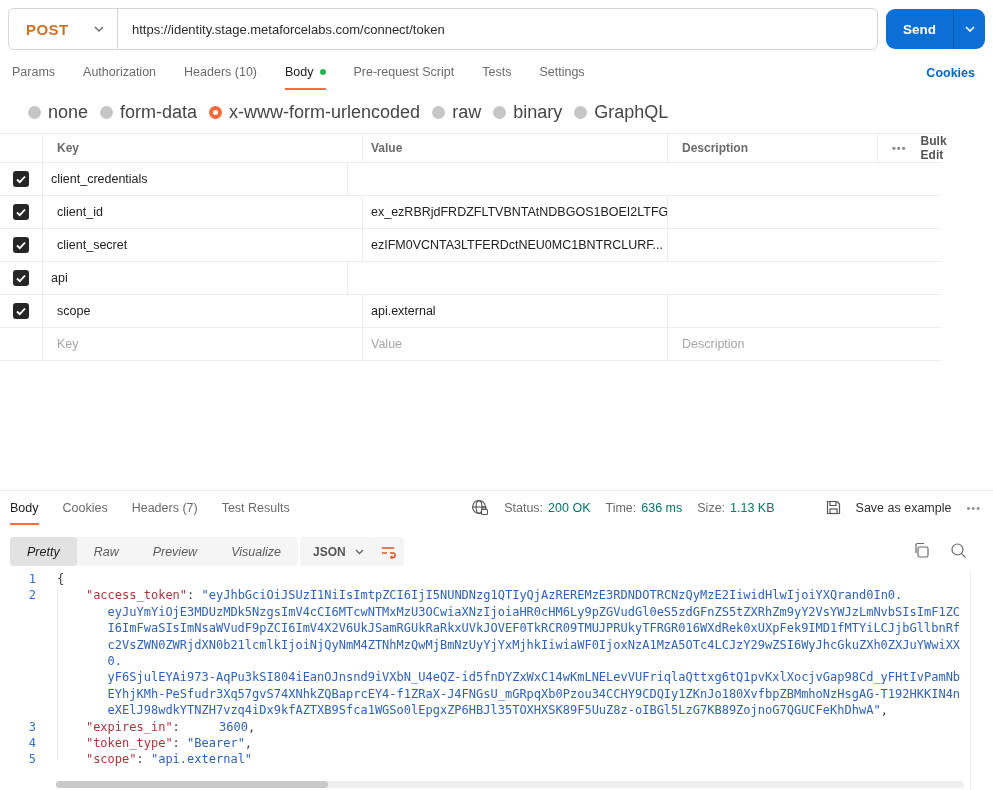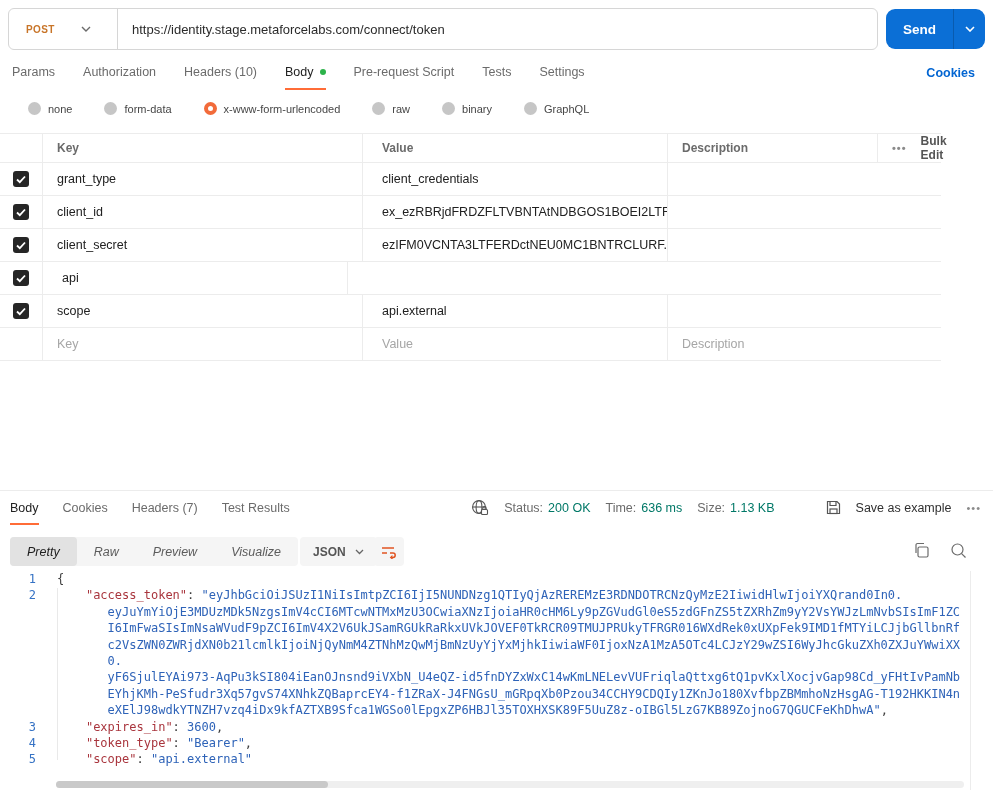--- a/index.html
+++ b/index.html
@@ -4,54 +4,54 @@
 <style>
   * { margin:0; padding:0; box-sizing:border-box; }
   html,body { width:993px; height:790px; overflow:hidden; background:#fff;
     font-family:"Liberation Sans", sans-serif; color:#212121; }
 
   
   .reqbar { position:absolute; left:8px; top:8px; width:870px; height:42px;
     border:1px solid #d6d6d6; border-radius:6px; display:flex; align-items:center; background:#fff; }
   .method { width:108px; height:100%; display:flex; align-items:center; gap:26px;
     padding-left:17px; cursor:pointer; }
-  .method .mlabel { color:#c87529; font-weight:700; font-size:10px; letter-spacing:.4px; }
+  .method .mlabel { color:#c87529; font-weight:700; font-size:15px; letter-spacing:.4px; }
   .vdiv { width:1px; height:42px; background:#d6d6d6; }
   .url { flex:1; padding-left:14px; font-size:13px; color:#2b2b2b; white-space:nowrap; }
 
   .sendbtn { position:absolute; left:886px; top:9px; width:99px; height:40px;
     background:#0b6fd6; border-radius:9px; display:flex; align-items:stretch; cursor:pointer; }
   .send-main { width:67px; display:flex; align-items:center; justify-content:center;
     color:#fff; font-weight:700; font-size:13.5px; }
   .send-div { width:1px; background:rgba(0,0,0,.18); margin:0; }
   .send-caret { flex:1; display:flex; align-items:center; justify-content:center; }
 
   
   .rtabs { position:absolute; top:65px; left:12px; display:flex; gap:28px;
     font-size:12.5px; color:#6b6b6b; }
   .rtab { padding-bottom:11px; position:relative; cursor:pointer; display:flex; align-items:center; gap:6px; }
   .rtab.active { color:#212121; }
   .rtab.active::after { content:""; position:absolute; left:0; right:0; bottom:0; height:2px; background:#ff6c37; }
   .greendot { width:6px; height:6px; border-radius:50%; background:#2cb34a; display:inline-block; }
   .cookies-link { position:absolute; top:66px; right:18px; color:#0265d2; font-size:12.5px; font-weight:600; cursor:pointer; }
 
   
-  .modes { position:absolute; top:102px; left:28px; display:flex; gap:32px; align-items:center;
-    font-size:11px; color:#464646; }
+  .modes { position:absolute; top:102px; left:28px; display:flex; gap:12px; align-items:center;
+    font-size:18px; color:#464646; }
   .mode { display:flex; align-items:center; gap:7px; cursor:pointer; }
   .radio { width:13px; height:13px; border-radius:50%; background:#c6c6c6; }
   .mode.selected .radio { background:#fff; border:4px solid #f26b3a; }
 
   
   .ptable { position:absolute; top:133px; left:0; width:941px; font-size:12.5px; }
   .prow { display:flex; border-bottom:1px solid #ececec; height:33px; align-items:center; }
   .prow.phead { height:30px; border-top:1px solid #ececec; color:#6b6b6b; font-weight:600; font-size:12px; }
   .cb-col { width:42px; display:flex; justify-content:center; flex:none; }
   .c-key { width:320px; padding-left:14px; flex:none; border-left:1px solid #ececec; height:100%; display:flex; align-items:center; }
-  .c-val { width:305px; padding-left:19px; flex:none; border-left:1px solid #ececec; height:100%; display:flex; align-items:center; white-space:nowrap; overflow:hidden; }
+  .c-val { width:305px; padding-left:8px; flex:none; border-left:1px solid #ececec; height:100%; display:flex; align-items:center; white-space:nowrap; overflow:hidden; }
   .c-desc { width:210px; padding-left:14px; flex:none; border-left:1px solid #ececec; height:100%; display:flex; align-items:center; }
   .c-bulk { flex:1; border-left:1px solid #ececec; height:100%; display:flex; align-items:center; gap:14px; padding-left:14px; color:#555; }
   .c-bulk .more { color:#8a8a8a; letter-spacing:1px; font-size:11px; cursor:pointer; }
   .c-bulk .bulk { cursor:pointer; }
   .c-descplain { flex:1; border-left:1px solid #ececec; height:100%; display:flex; align-items:center; padding-left:14px; }
   .ph { color:#a6a6a6; }
   .checkbox { width:16px; height:16px; background:#262626; border-radius:3px; display:flex;
     align-items:center; justify-content:center; cursor:pointer; }
 
   
@@ -81,21 +81,21 @@
   .searchbtn { position:absolute; top:542px; left:950px; cursor:pointer; }
 
   
   .codewrap { position:absolute; top:571px; left:0; width:970px; height:205px;
     font-family:"DejaVu Sans Mono", monospace; font-size:12px; line-height:16.4px; }
   .crow { display:flex; white-space:pre; }
   .lnum { display:inline-block; width:36px; text-align:right; color:#3572c4; flex:none; }
   .ctext { margin-left:21px; white-space:pre; }
   .c-k { color:#a9353d; }
   .c-s { color:#2e63b8; }
-  .c-n { color:#2e63b8; }
+  .c-n { color:#2e63b8;margin-left:32px; }
   .c-p { color:#3c3c3c; }
   .indent-guide { position:absolute; left:57px; top:588px; height:172px; width:1px; background:#e9e9e9; }
   .code-rborder { position:absolute; left:970px; top:571px; height:219px; width:1px; background:#ececec; }
 
   .hscroll { position:absolute; left:56px; top:781px; width:908px; height:7px;
     background:#efefef; border-radius:4px; }
   .hthumb { position:absolute; left:0; top:0; width:272px; height:7px; background:#c9c9c9; border-radius:4px; }
 
   svg { display:block; }
 </style>
@@ -178,21 +178,20 @@
   </div>
 
   <div class="prow">
     <div class="cb-col">
         <div class="checkbox">
           <svg width="10" height="9">
             <polyline points="1,4.5 3.8,7.2 9,1.5" stroke="#fff" stroke-width="1.8" fill="none"></polyline>
           </svg>
         </div>
       </div>
-    <div class="c-key">grant_type</div>
     <div class="c-val">client_credentials</div>
     <div class="c-descplain"></div>
   </div>
   <div class="prow">
     <div class="cb-col">
         <div class="checkbox">
           <svg width="10" height="9">
             <polyline points="1,4.5 3.8,7.2 9,1.5" stroke="#fff" stroke-width="1.8" fill="none"></polyline>
           </svg>
         </div>

